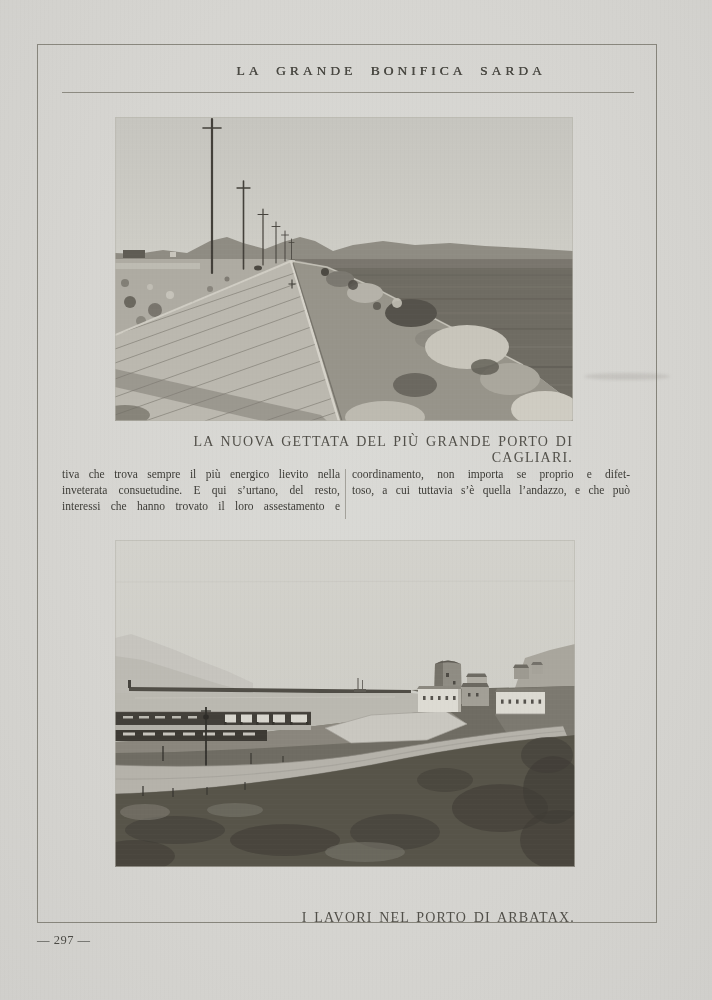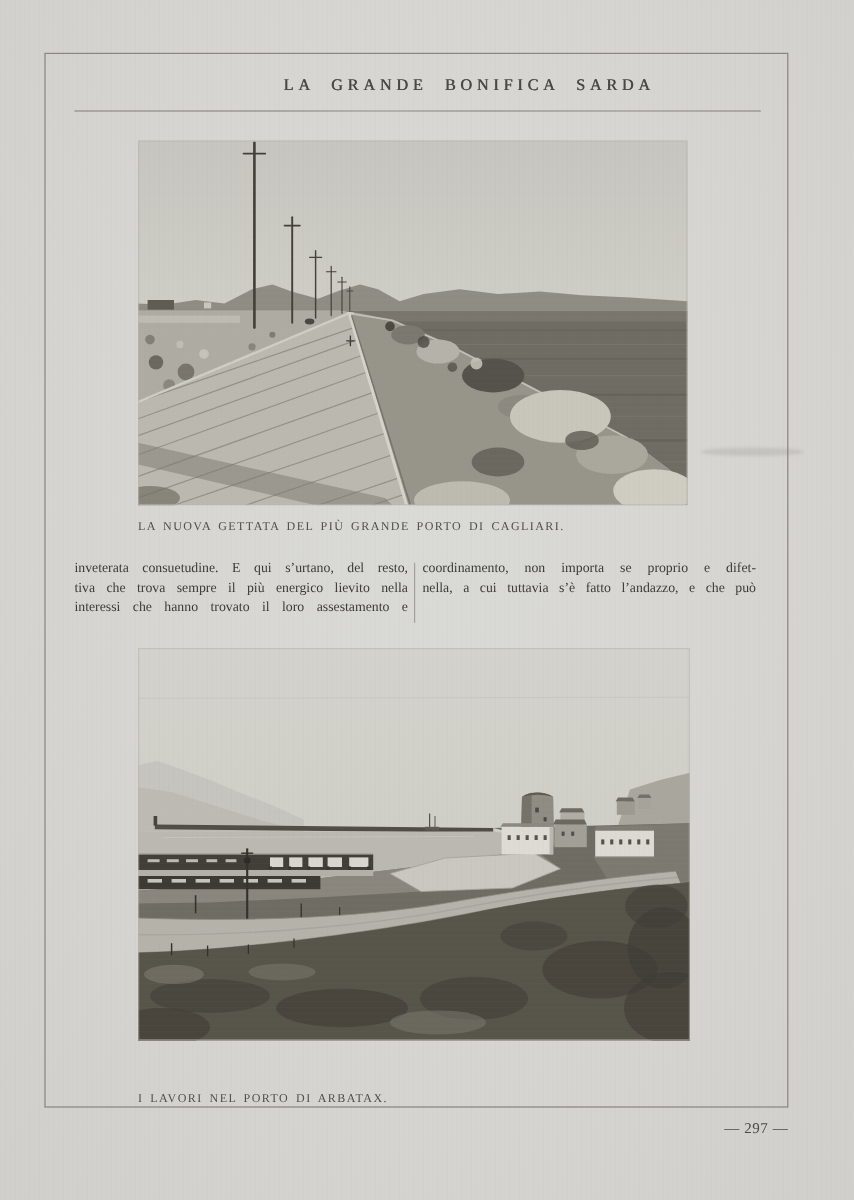--- a/index.html
+++ b/index.html
@@ -26,36 +26,36 @@
   }
   .header-rule {
     position:absolute; left:62px; top:92px; width:572px; height:1.3px;
     background:linear-gradient(90deg,#8d8b82 0 30%, #9b9990 45%, #8d8b82 60%, #97958c 80%, #8d8b82);
   }
   .photo { position:absolute; background:#c9c8c2; }
   .photo svg { display:block; width:100%; height:100%; }
   .photo1 { left:115px; top:117px; width:458px; height:304px; }
   .photo2 { left:115px; top:540px; width:460px; height:327px; }
   .caption {
-    position:absolute; text-align:left; font-size:10px; letter-spacing:1.2px;
+    position:absolute; text-align:right; font-size:14px; letter-spacing:1.2px;
     word-spacing:2px; color:#514f49;
   }
   .caption1 { left:115px; top:434px; width:458px; }
   .caption2 { left:115px; top:881px; width:460px;margin-top:29px; }
   .columns { position:absolute; left:62px; top:467px; width:568px; height:54px; }
   .col { position:absolute; top:0; width:278px; }
   .col-left { left:0; }
   .col-right { right:0; }
   .col-divider { position:absolute; left:283px; top:2px; width:1px; height:50px; background:#a3a19a; }
   .bodyline {
     font-size:11.5px; line-height:15.8px; color:#3c3b36;
     text-align:justify; text-align-last:justify; height:15.8px; overflow:hidden;
   }
   .pageno {
-    position:absolute; left:37px; top:933px; width:620px; text-align:right;
+    position:absolute; left:37px; top:933px; width:620px; text-align:left;
     font-size:12.5px; letter-spacing:.5px; color:#4b4a45;
   }
   .smudge {
     position:absolute; left:584px; top:373px; width:86px; height:7px;
     background:rgba(110,108,100,.16); border-radius:50%; filter:blur(1.5px);
   }
 </style>
 </head>
 <body>
 
@@ -176,28 +176,28 @@
       <path d="M173.5,167 H180.5 M177,162.5 V171.5" stroke="#3f3c37" stroke-width="1.1" fill="none"></path>
       <rect x="0.5" y="0.5" width="457" height="303" fill="none" stroke="#b8b5ad" stroke-width="1" opacity="0.6"></rect>
     </g>
   </svg>
 </figure>
 
 <div class="caption caption1">LA NUOVA GETTATA DEL PIÙ GRANDE PORTO DI CAGLIARI.</div>
 
 <div class="columns">
   <div class="col col-left">
+    <div class="bodyline">tiva che trova sempre il più energico lievito nella</div>
     <div class="bodyline">inveterata consuetudine. E qui s’urtano, del resto,</div>
-    <div class="bodyline">tiva che trova sempre il più energico lievito nella</div>
     <div class="bodyline">interessi che hanno trovato il loro assestamento e</div>
   </div>
   <div class="col-divider"></div>
   <div class="col col-right">
     <div class="bodyline">coordinamento, non importa se proprio e difet-</div>
-    <div class="bodyline">nella, a cui tuttavia s’è fatto l’andazzo, e che può</div>
+    <div class="bodyline">toso, a cui tuttavia s’è quella l’andazzo, e che può</div>
   </div>
 </div>
 
 <figure class="photo photo2" style="margin:0">
   <svg viewBox="0 0 460 327" preserveAspectRatio="none" role="img">
     <defs>
       <linearGradient id="sky2" x1="0" y1="0" x2="0" y2="1">
         <stop offset="0" stop-color="#d3d2cc"></stop>
           <stop offset="1" stop-color="#cfcec7"></stop>
       </linearGradient>

